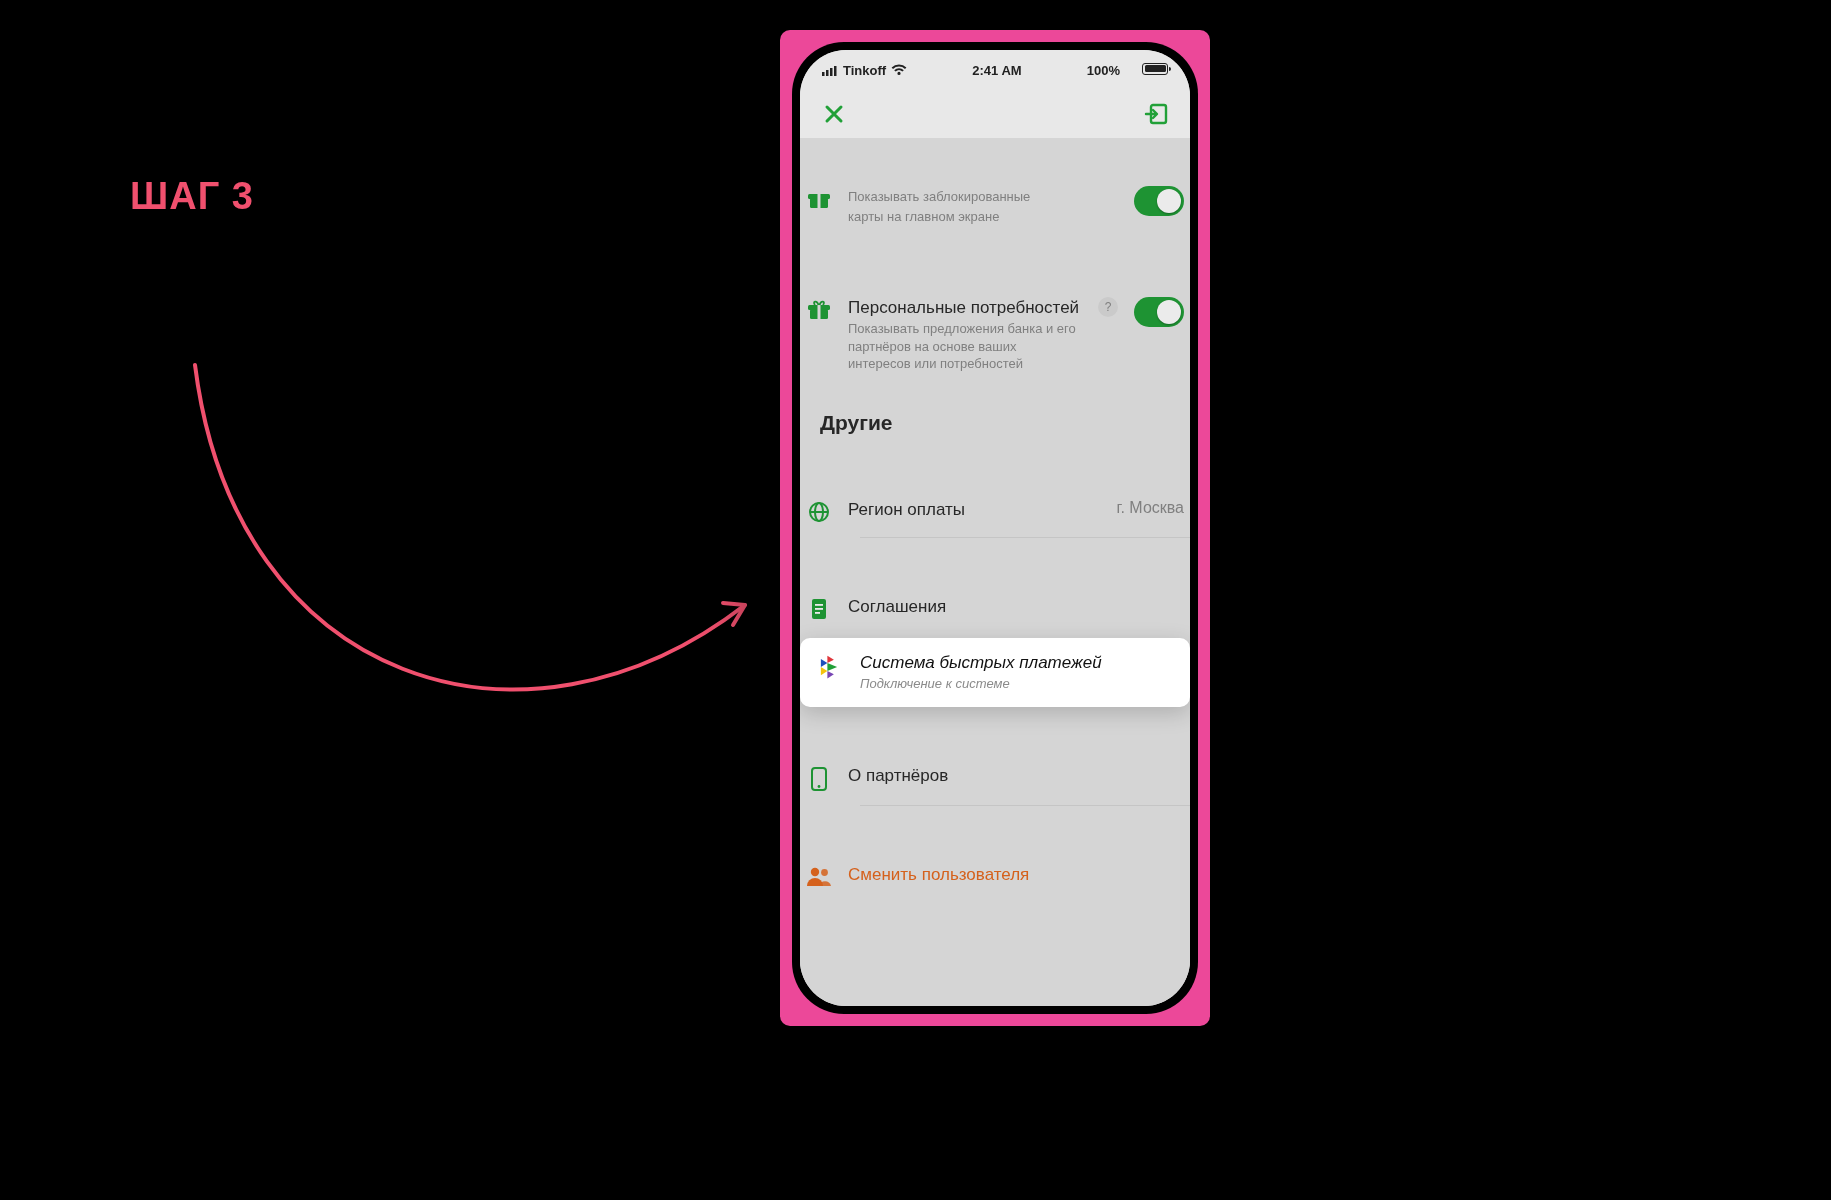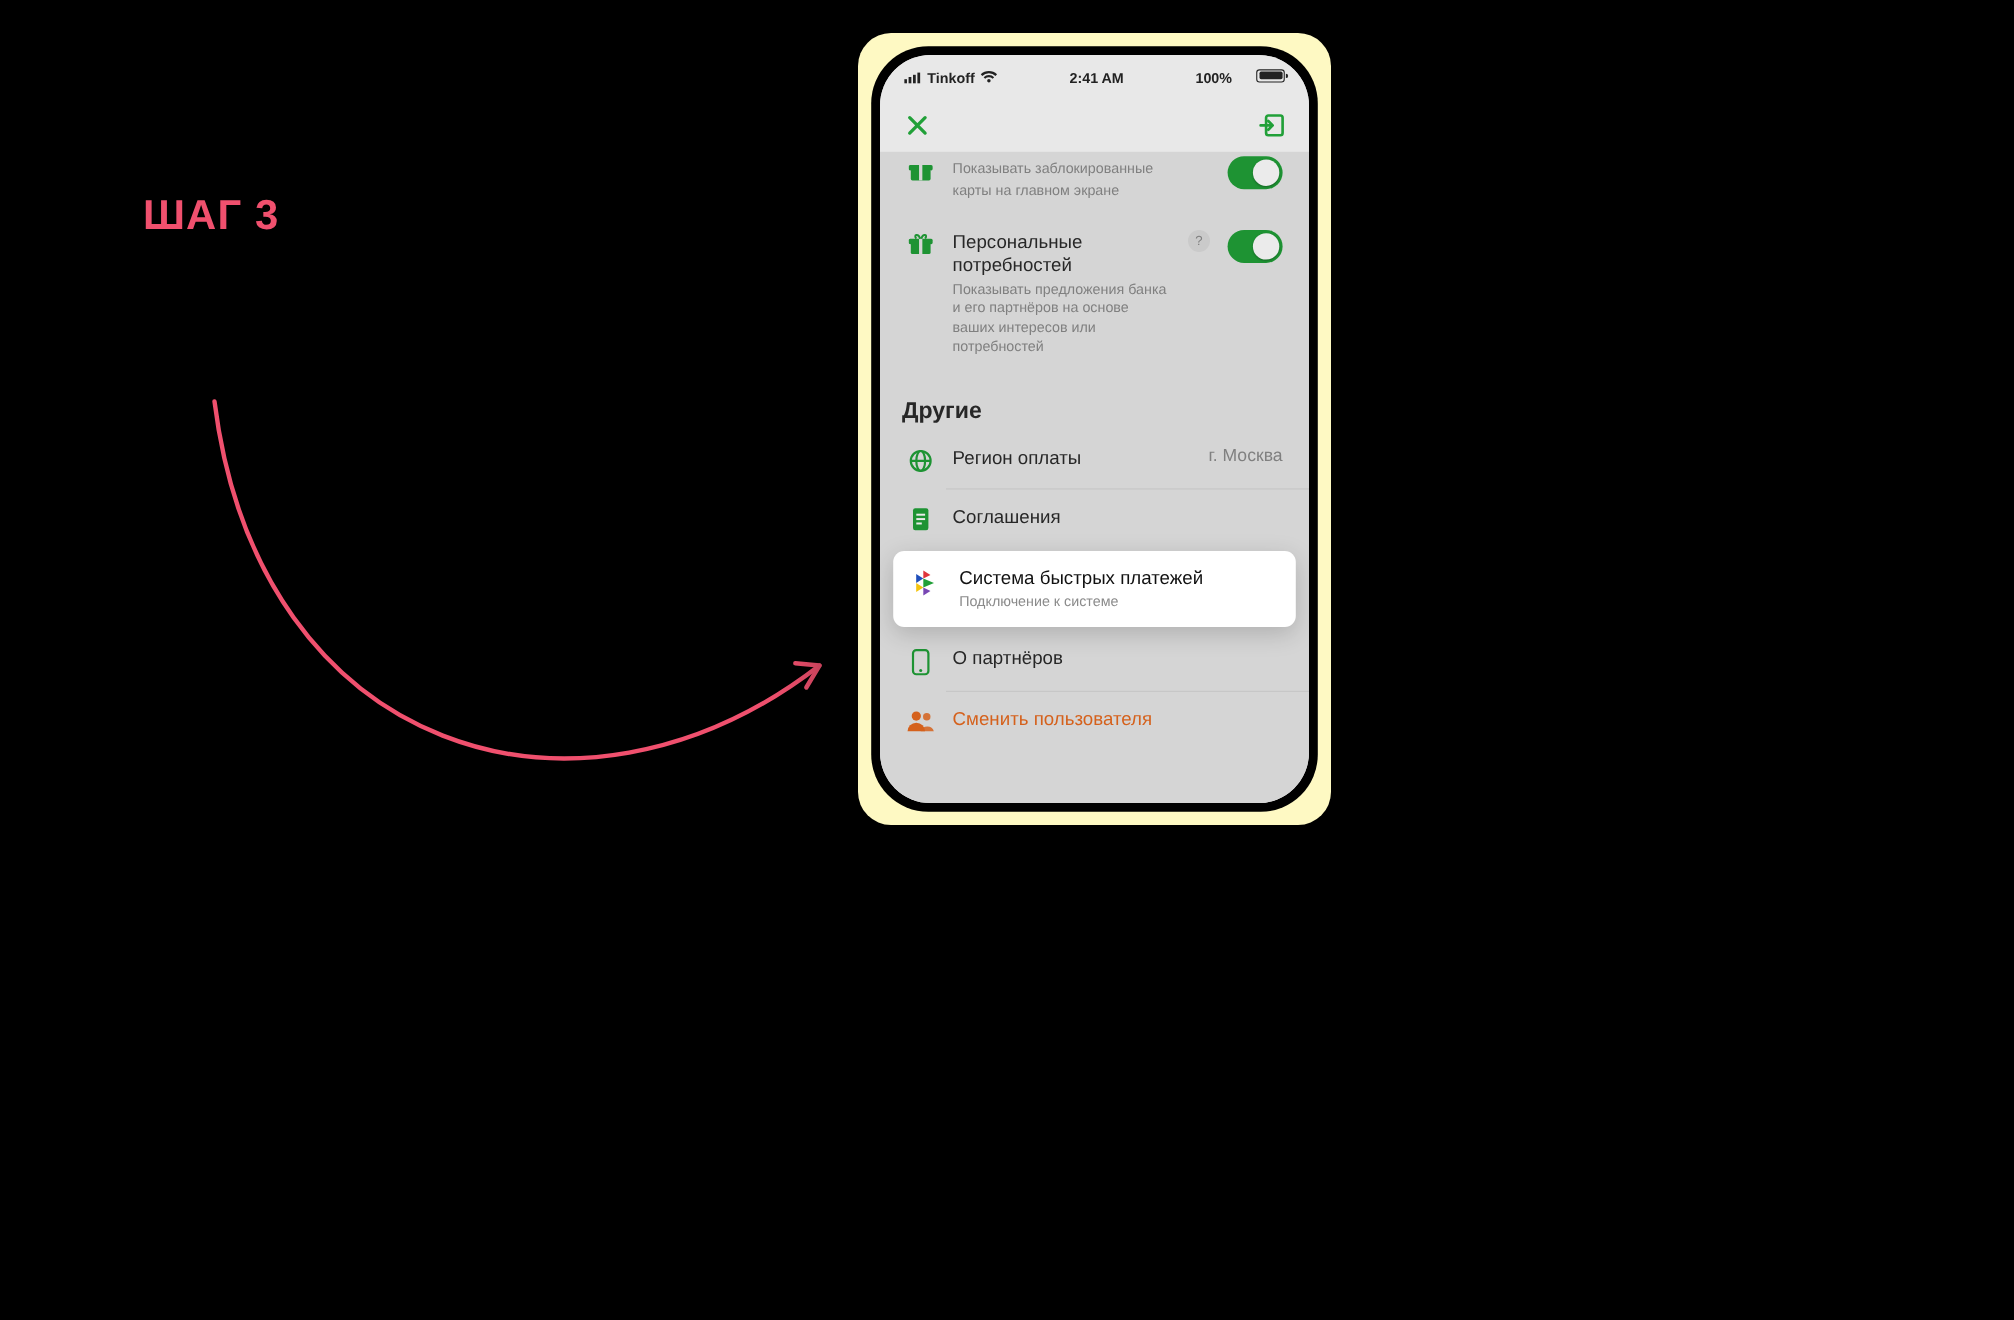--- a/index.html
+++ b/index.html
@@ -25,23 +25,23 @@
     height: 440px;
     pointer-events: none;
   }
 
   
   .phone {
     position: absolute;
     left: 780px;
     top: 30px;
     width: 430px;
-    height: 720px;
-    border-radius: 30px;
-    background: #fef9c3;
+    height: 996px;
+    border-radius: 10px;
+    background: #ec4899;
     padding: 12px;
     box-shadow: 0 0 0 2px #000, 0 30px 80px rgba(0,0,0,.9);
   }
   .phone-inner {
     width: 100%; height: 100%;
     border-radius: 52px;
     background: #000;
     padding: 8px;
   }
   .screen {
@@ -80,43 +80,44 @@
     padding:0 18px; background:#e8e8e8; z-index:3;
   }
   .nav-btn { width:32px; height:32px; display:flex; align-items:center; justify-content:center; }
 
   
   .content {
     position:absolute; top:88px; bottom:0; left:0; right:0;
     background:#e8e8e8; overflow:hidden;
   }
 
-  .row { display:flex; align-items:flex-start; gap:16px; padding:14px 24px; }
+  .row { display:flex; align-items:flex-start; gap:16px; padding:14px 6px;margin-top:44px; }
   .row-icon { width:26px; display:flex; justify-content:center; padding-top:2px; }
   .row-body { flex:1; }
   .row-title { font-size:17px; color:#2b2b2b; line-height:1.25; }
   .row-sub   { font-size:13px; color:#8b8b8b; margin-top:2px; line-height:1.35; }
   .row-value { font-size:16px; color:#8b8b8b; }
   .row-help  { width:20px; height:20px; border-radius:50%; background:#dcdcdc; color:#8b8b8b; font-size:12px; display:flex; align-items:center; justify-content:center; }
 
   .switch { width:50px; height:30px; border-radius:15px; background:#21a038; position:relative; flex:0 0 auto; }
   .switch::after { content:""; position:absolute; right:3px; top:3px; width:24px; height:24px; border-radius:50%; background:#fff; box-shadow:0 1px 2px rgba(0,0,0,.3); }
 
   .section-title { font-size:21px; font-weight:700; color:#2b2b2b; padding:24px 20px 6px; }
 
   .sep { height:1px; background:#d6d6d6; margin-left:60px; }
 
   
   .dimmer {
     position:absolute; inset:0; background:rgba(0,0,0,.08); z-index:1; pointer-events:none;
   }
   .highlighted {
     position:relative; z-index:2; background:#fff; border-radius:10px;
-    margin:4px 12px; padding:14px 14px;
+    margin:4px 0; padding:14px 14px;
     box-shadow:0 6px 22px rgba(0,0,0,.18);
+    font-style:italic;
   }
   .highlighted .row-icon { width:30px; }
 
   .row.change-user .row-title { color:#e86a1f; }
 
   
   .sbp-logo { width:28px; height:28px; position:relative; }
   .sbp-logo svg { width:100%; height:100%; }
 
 </style>

